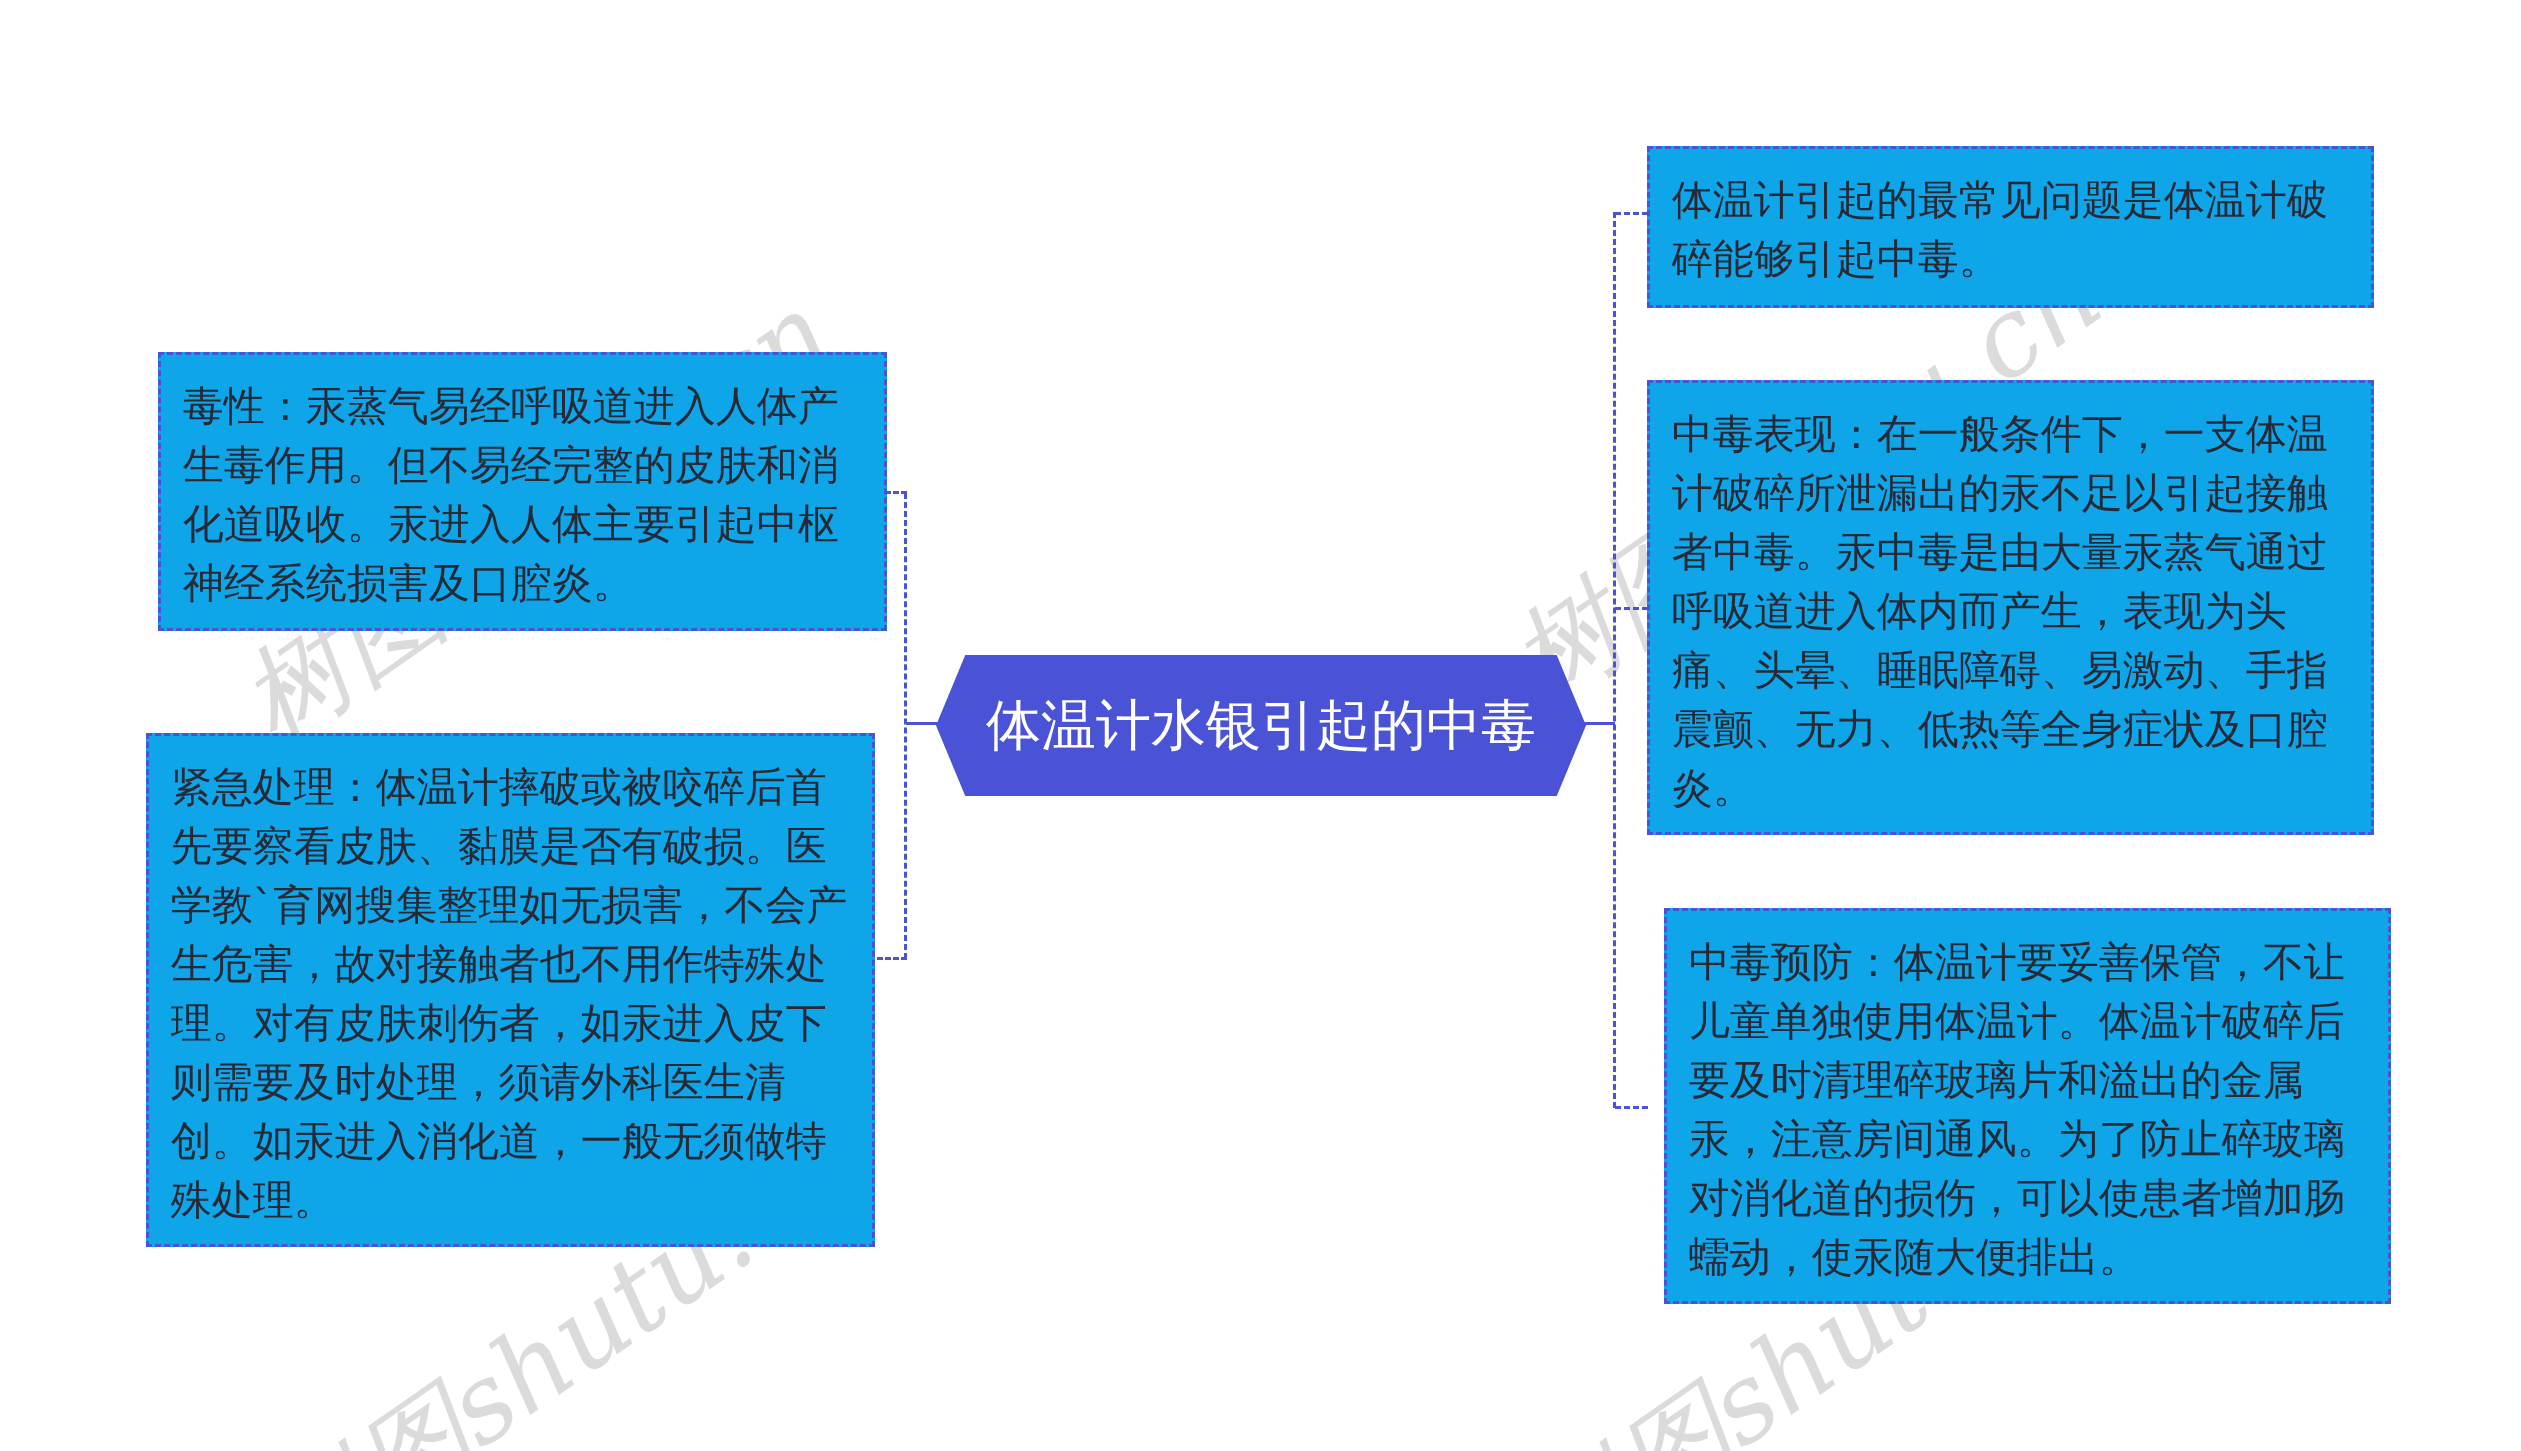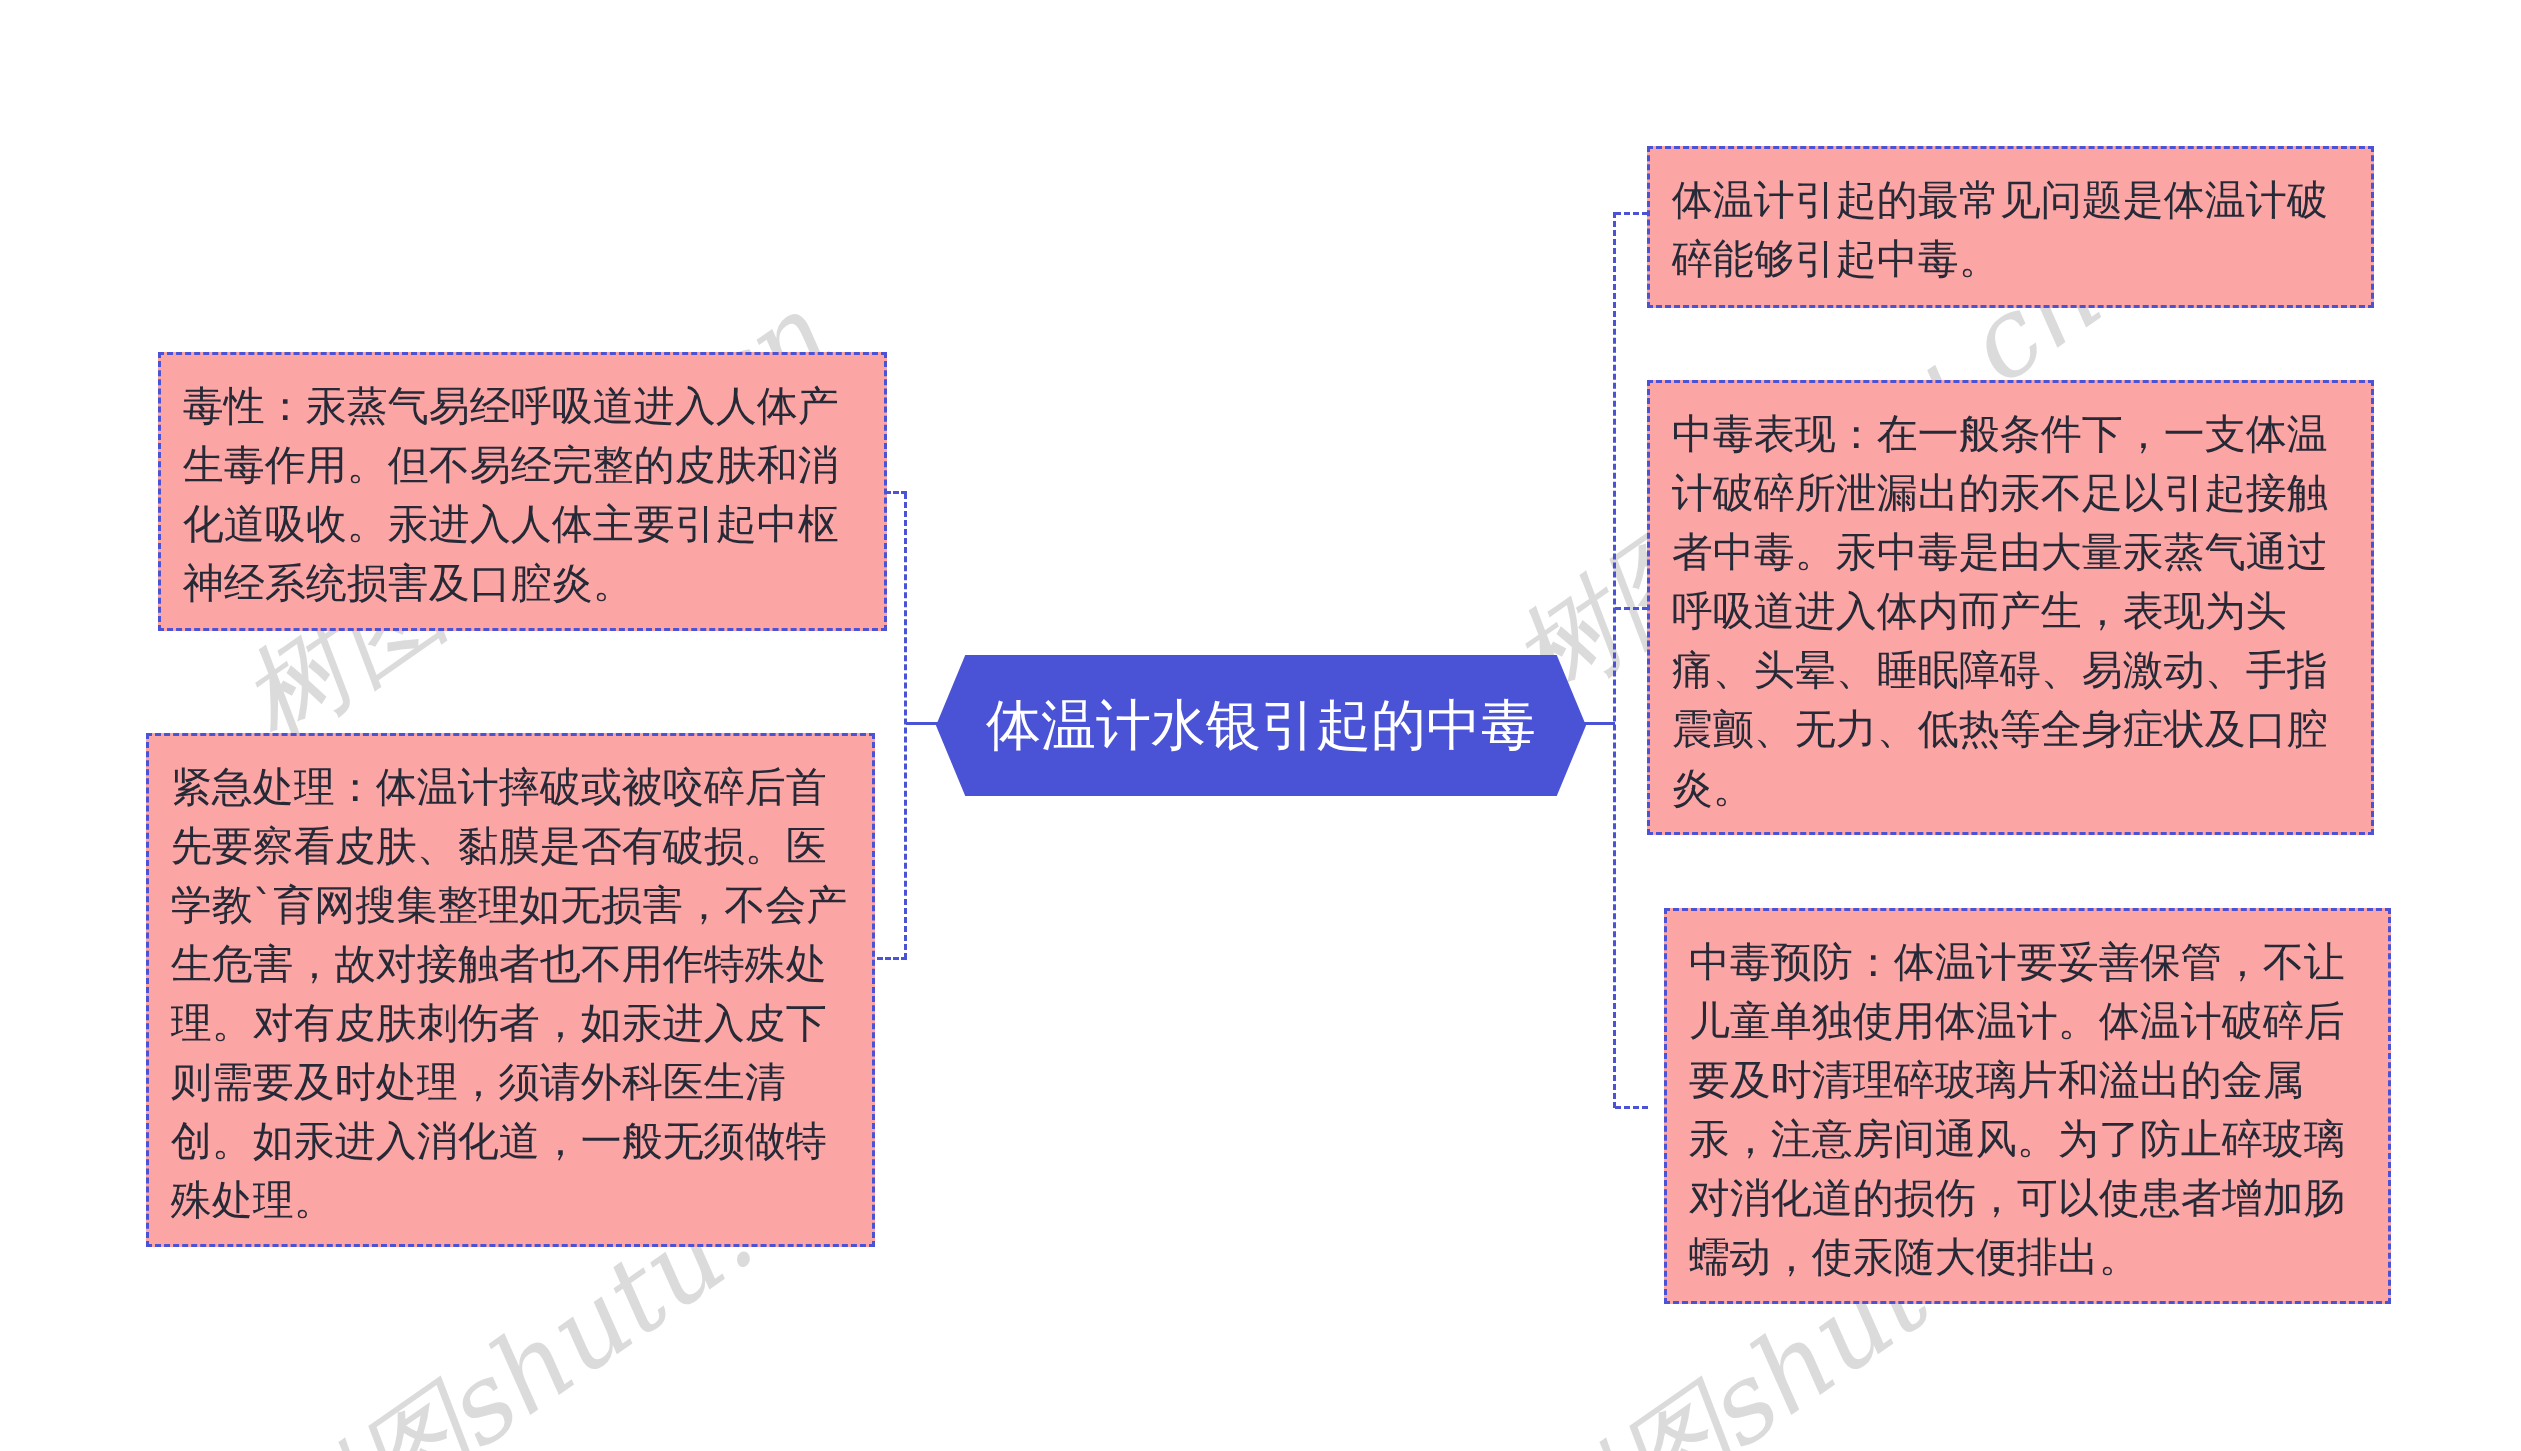--- a/index.html
+++ b/index.html
@@ -3,21 +3,21 @@
   <meta charset="utf-8">
   <style>
     html, body { margin:0; padding:0; }
     body {
       width:2522px; height:1451px; position:relative; overflow:hidden;
       background:#ffffff;
       font-family:"DejaVu Sans","Liberation Sans",sans-serif;
     }
     .box {
       position:absolute; box-sizing:border-box;
-      background:#fca5a5;
+      background:#0ea5e9;
       border:3px dashed #4a52d6;
       color:#262a37;
       font-size:41px; line-height:59px;
       padding:21.7px 19.7px 0 21.7px;
       letter-spacing:0;
       word-break:break-all;
     }
     .center {
       position:absolute; left:936px; top:655px; width:650px; height:141px;
       background:#4a52d6;

